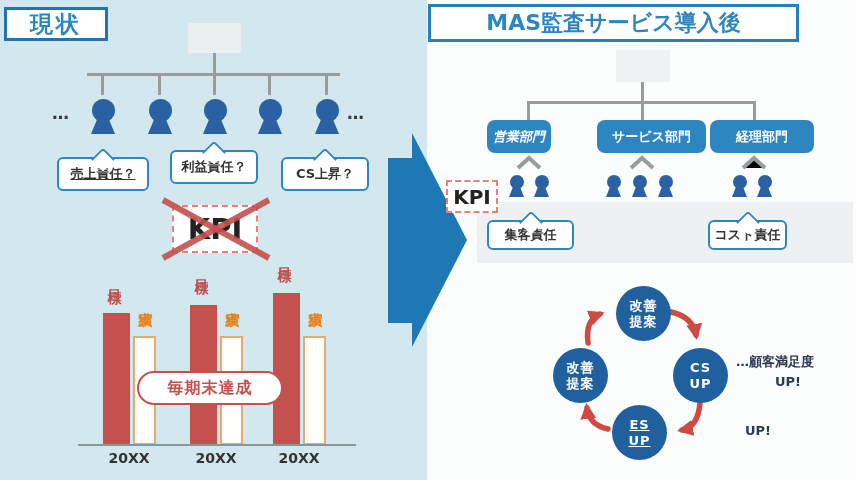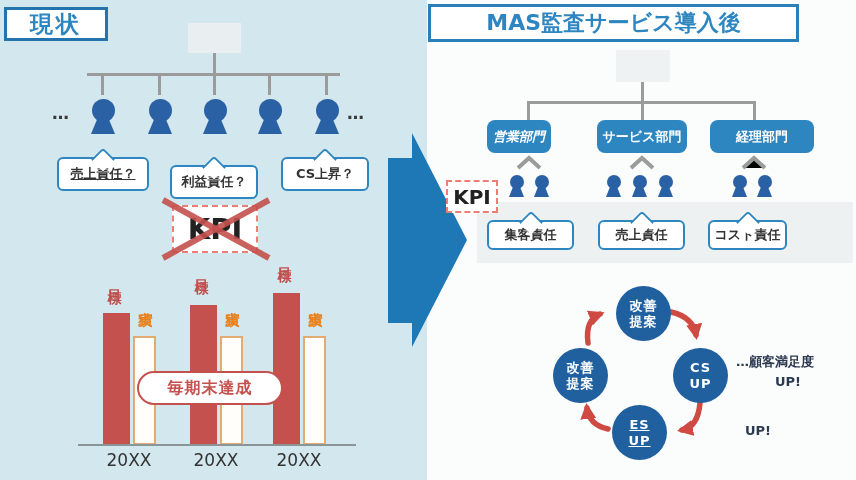--- a/index.html
+++ b/index.html
@@ -54,21 +54,21 @@
   }
   .kpi-left { left:172px; top:205px; width:86px; height:48px; font-size:29px; }
   .kpi-right { left:446px; top:180px; width:52px; height:33px; font-size:20px; z-index:7; }
 
   .bar { position:absolute; }
   .bar.target { background:#c5514e; width:27px; }
   .bar.actual { background:#fffefb; border:2px solid #e2ab74; width:23px; }
   .vlabel { position:absolute; writing-mode:vertical-rl; text-orientation:upright; font-weight:bold; font-size:14px; letter-spacing:2px; }
   .vlabel.target-l { color:#c0504d; }
   .vlabel.actual-l { color:#e8821e; }
-  .year { position:absolute; width:60px; text-align:center; font-weight:normal; font-size:17px; color:#333; top:450px; }
+  .year { position:absolute; width:60px; text-align:center; font-weight:bold; font-size:14px; color:#333; top:450px; }
   .axis { position:absolute; left:78px; top:444px; width:278px; height:2px; background:#8a9598; }
   .pill {
     position:absolute; left:137px; top:371px; width:146px; height:34px; border-radius:17px;
     background:#fff; border:2px solid #c5514e; color:#c5514e; font-weight:bold; font-size:16px;
     display:flex; align-items:center; justify-content:center; z-index:5; letter-spacing:1px;
   }
 
   .dept {
     position:absolute; background:#2e86c1; color:#fff; border-radius:8px; height:33px;
     display:flex; align-items:center; justify-content:center; font-weight:bold; font-size:13px; z-index:3;
@@ -125,21 +125,21 @@
   <div class="person lg" style="left:258px; top:99px;">
       <div class="head"></div>
       <div class="torso"></div>
     </div>
   <div class="person lg" style="left:315px; top:99px;">
       <div class="head"></div>
       <div class="torso"></div>
     </div>
 
   <div class="bubble q-bubble" style="left:57px; top:157px; width:92px;text-decoration:underline;">売上責任？</div>
-  <div class="bubble q-bubble" style="left:170px; top:165px; width:88px;">利益責任？</div>
+  <div class="bubble q-bubble" style="left:170px; top:150px; width:88px;">利益責任？</div>
   <div class="bubble q-bubble" style="left:281px; top:157px; width:88px;">CS上昇？</div>
 
   <div class="kpi-box kpi-left">KPI</div>
   <svg class="overlay topmost" style="left:155px; top:194px;" width="122" height="70" viewBox="0 0 122 70">
     <line x1="8" y1="6" x2="114" y2="64" stroke="#c4514d" stroke-width="6" opacity="0.9"></line>
     <line x1="114" y1="6" x2="8" y2="64" stroke="#c4514d" stroke-width="6" opacity="0.9"></line>
   </svg>
 
   <div class="vlabel target-l" style="left:106px; top:278px;">目標</div>
   <div class="vlabel target-l" style="left:193px; top:268px;">目標</div>
@@ -169,21 +169,21 @@
   <div class="title-box right-title">MAS監査サービス導入後</div>
 
   <div class="org-box" style="left:616px; top:50px; width:54px; height:32px; background:#eef2f2;"></div>
   <div class="line" style="left:641px; top:82px; width:3px; height:21px;"></div>
   <div class="line" style="left:527px; top:101px; width:229px; height:3px;"></div>
   <div class="line" style="left:527px; top:101px; width:3px; height:20px;"></div>
   <div class="line" style="left:641px; top:101px; width:3px; height:20px;"></div>
   <div class="line" style="left:753px; top:101px; width:3px; height:20px;"></div>
 
   <div class="dept" style="left:487px; width:64px; top:120px;font-style:italic;">営業部門</div>
-  <div class="dept" style="left:597px; width:90px; top:120px;">サービス部門</div>
+  <div class="dept" style="left:597px; width:109px; top:120px;">サービス部門</div>
   <div class="dept" style="left:710px; width:104px; top:120px;">経理部門</div>
 
   <svg class="chev" style="left:515px; top:155px;" viewBox="0 0 28 15">
       <polyline points="3,13 14,3 25,13" stroke="#9b9b9b" stroke-width="4" fill="none"></polyline>
     </svg>
   <svg class="chev" style="left:628px; top:155px;" viewBox="0 0 28 15">
       <polyline points="3,13 14,3 25,13" stroke="#9b9b9b" stroke-width="4" fill="none"></polyline>
     </svg>
   <svg class="chev" style="left:740px; top:155px;" viewBox="0 0 28 15">
       <polyline points="3,13 14,3 25,13" stroke="#9b9b9b" stroke-width="4" fill="false"></polyline>
@@ -215,21 +215,20 @@
     </div>
   <div class="person sm" style="left:757px; top:175px;">
       <div class="head"></div>
       <div class="torso"></div>
     </div>
 
   <div class="kpi-box kpi-right">KPI</div>
 
   <div class="band"></div>
   <div class="bubble band-bubble" style="left:487px; top:220px; width:87px;">集客責任</div>
-  <div class="bubble band-bubble" style="left:598px; top:220px; width:87px;">売上責任</div>
   <div class="bubble band-bubble" style="left:708px; top:220px; width:79px;">コスト責任</div>
 
   <div class="cycle-circle" style="left:616px; top:286px;">
     <span>改善</span>
     <span>提案</span>
   </div>
   <div class="cycle-circle" style="left:673px; top:348px;">
     <span>CS</span>
     <span>UP</span>
   </div>

